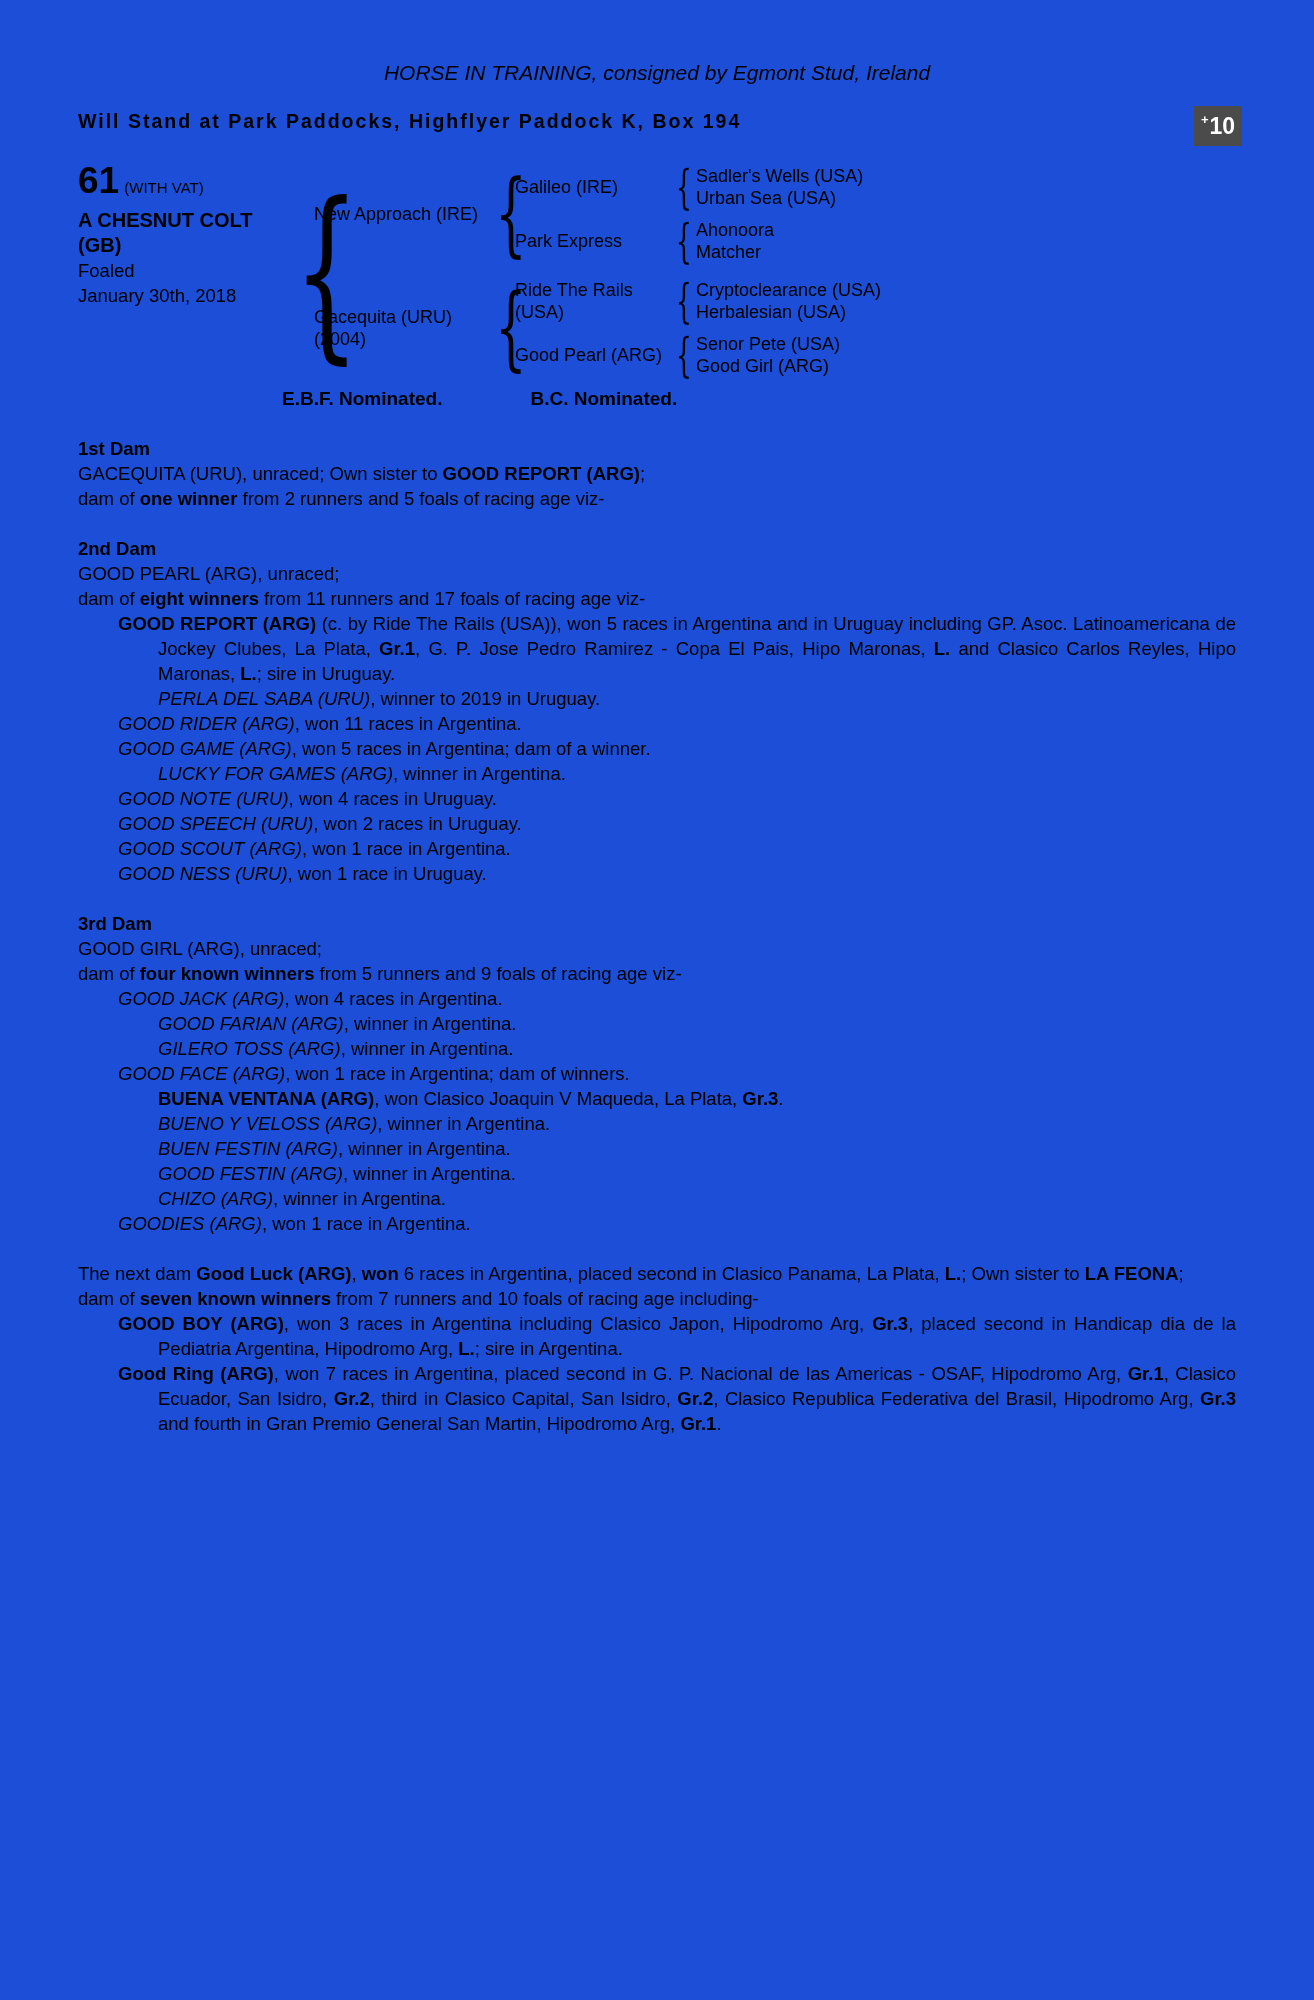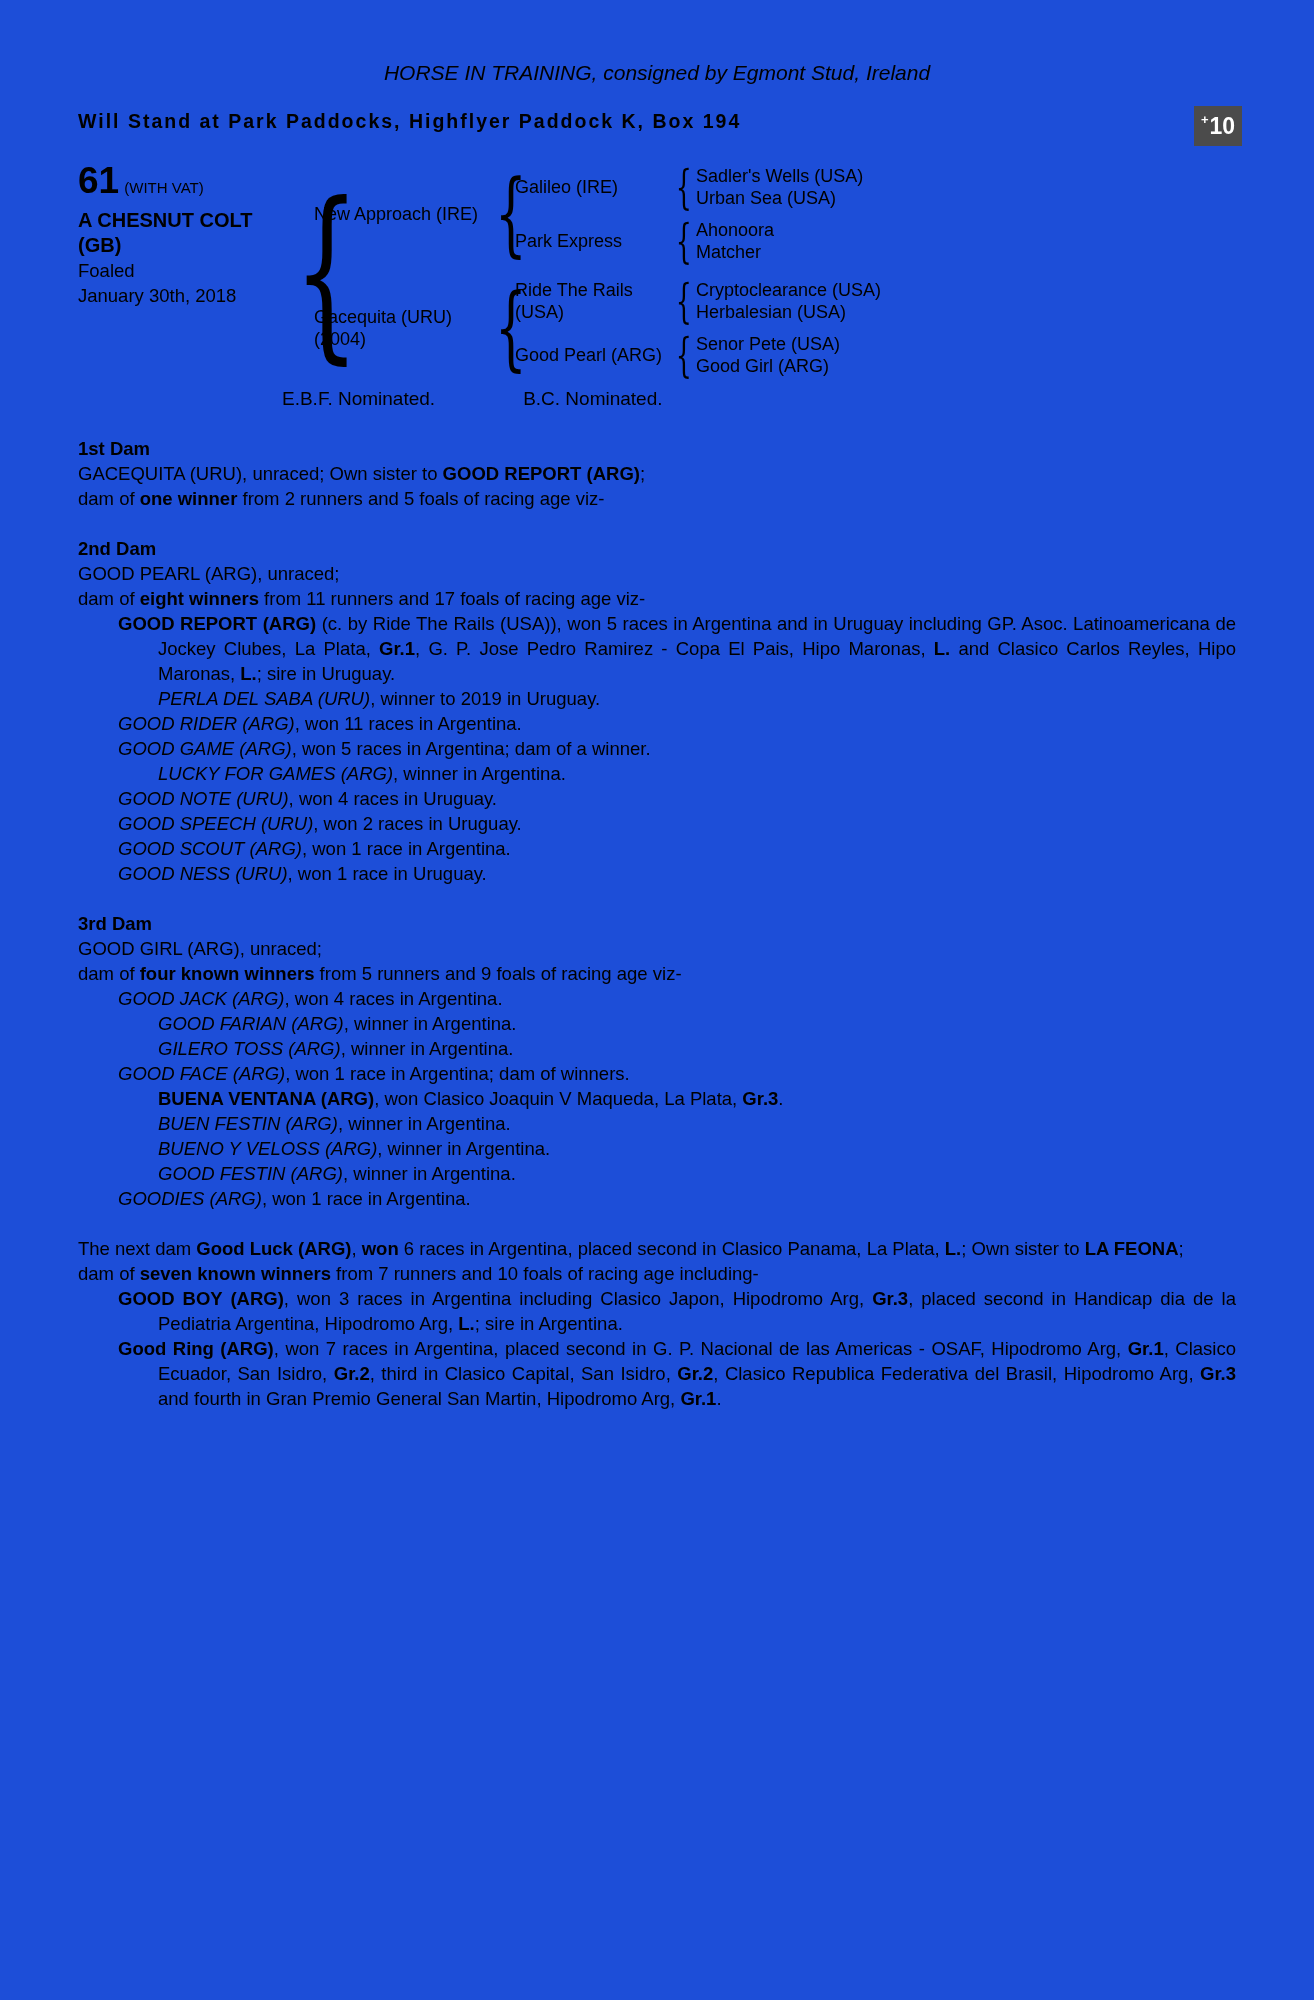--- a/index.html
+++ b/index.html
@@ -71,21 +71,21 @@
     line-height:1;
     transform:scaleX(0.55);
     color:#000;
   }
   .brace.sm { font-size:46px; }
   .brace.md { font-size:92px; }
   .brace.lg { font-size:188px; }
 
   .nominations {
     display:flex;
-    font-weight:normal;
+    font-weight:bold;
     font-size:19px;
     margin-top:8px;
   }
   .nominations .ebf { margin-left:204px; }
   .nominations .bc  { margin-left:88px; }
 
   
   .body-text { margin-top:12px; }
   .section { margin-top:25px; }
   .heading { font-weight:bold; }
@@ -208,23 +208,24 @@
       </div>
       <div class="section">
         <div class="heading">3rd Dam</div>
         <div class="para i0"><span>GOOD GIRL (ARG), unraced;</span></div>
         <div class="para i0"><span>dam of </span><span class="b">four known winners</span><span> from 5 runners and 9 foals of racing age viz-</span></div>
         <div class="para i1"><span class="it">GOOD JACK (ARG)</span><span>, won 4 races in Argentina.</span></div>
         <div class="para i2"><span class="it">GOOD FARIAN (ARG)</span><span>, winner in Argentina.</span></div>
         <div class="para i2"><span class="it">GILERO TOSS (ARG)</span><span>, winner in Argentina.</span></div>
         <div class="para i1"><span class="it">GOOD FACE (ARG)</span><span>, won 1 race in Argentina; dam of winners.</span></div>
         <div class="para i2"><span class="b">BUENA VENTANA (ARG)</span><span>, won Clasico Joaquin V Maqueda, La Plata, </span><span class="b">Gr.3</span><span>.</span></div>
+        <div class="para i2"><span class="it">BUENO Y VELOSS (ARG)</span><span>, winner in Argentina.</span></div>
         <div class="para i2"><span class="it">BUEN FESTIN (ARG)</span><span>, winner in Argentina.</span></div>
-        <div class="para i2"><span class="it">BUENO Y VELOSS (ARG)</span><span>, winner in Argentina.</span></div>
         <div class="para i2"><span class="it">GOOD FESTIN (ARG)</span><span>, winner in Argentina.</span></div>
+        <div class="para i2"><span class="it">CHIZO (ARG)</span><span>, winner in Argentina.</span></div>
         <div class="para i1"><span class="it">GOODIES (ARG)</span><span>, won 1 race in Argentina.</span></div>
       </div>
       <div class="section">
         <div class="para ih"><span>The next dam </span><span class="b">Good Luck (ARG)</span><span>, </span><span class="b">won</span><span> 6 races in Argentina, placed second in Clasico Panama, La Plata, </span><span class="b">L.</span><span>; Own sister to </span><span class="b">LA FEONA</span><span>;</span></div>
         <div class="para i0"><span>dam of </span><span class="b">seven known winners</span><span> from 7 runners and 10 foals of racing age including-</span></div>
         <div class="para i1"><span class="b">GOOD BOY (ARG)</span><span>, won 3 races in Argentina including Clasico Japon, Hipodromo Arg, </span><span class="b">Gr.3</span><span>, placed second in Handicap dia de la Pediatria Argentina, Hipodromo Arg, </span><span class="b">L.</span><span>; sire in Argentina.</span></div>
         <div class="para i1"><span class="b">Good Ring (ARG)</span><span>, won 7 races in Argentina, placed second in G. P. Nacional de las Americas - OSAF, Hipodromo Arg, </span><span class="b">Gr.1</span><span>, Clasico Ecuador, San Isidro, </span><span class="b">Gr.2</span><span>, third in Clasico Capital, San Isidro, </span><span class="b">Gr.2</span><span>, Clasico Republica Federativa del Brasil, Hipodromo Arg, </span><span class="b">Gr.3</span><span> and fourth in Gran Premio General San Martin, Hipodromo Arg, </span><span class="b">Gr.1</span><span>.</span></div>
       </div>
     </div>
 

